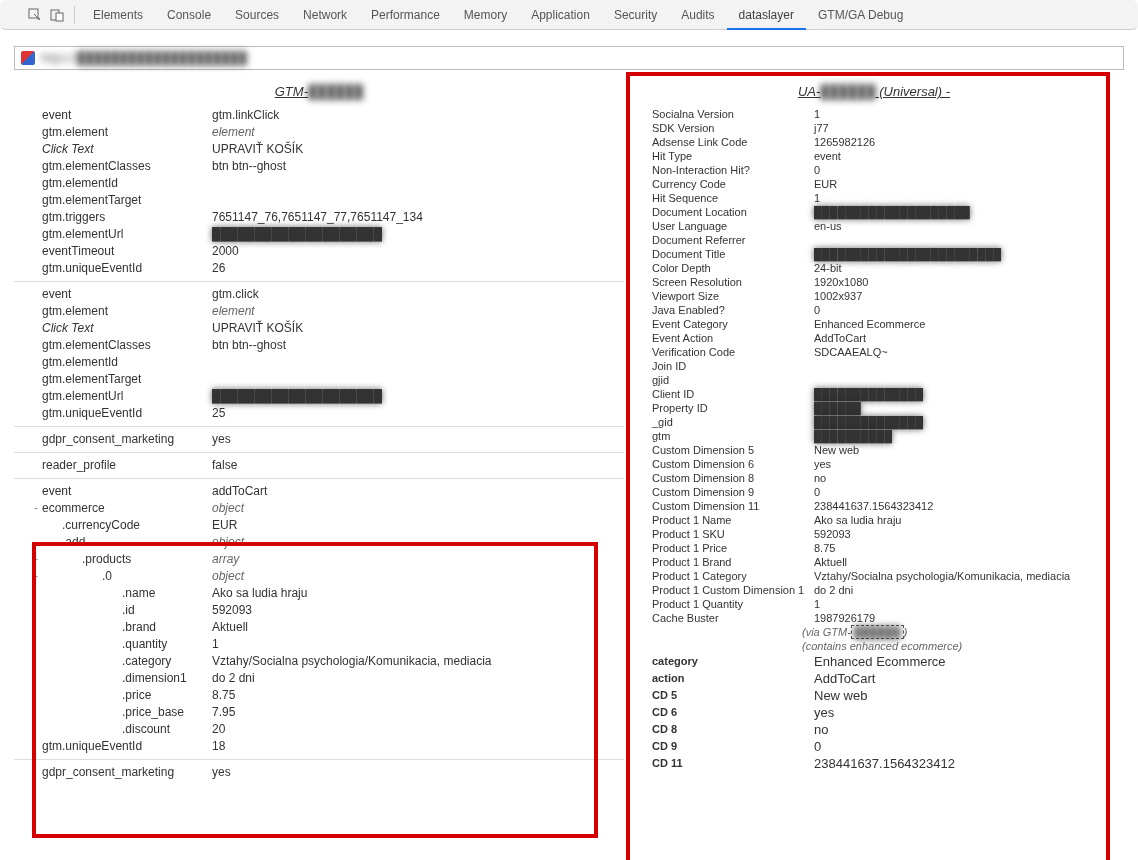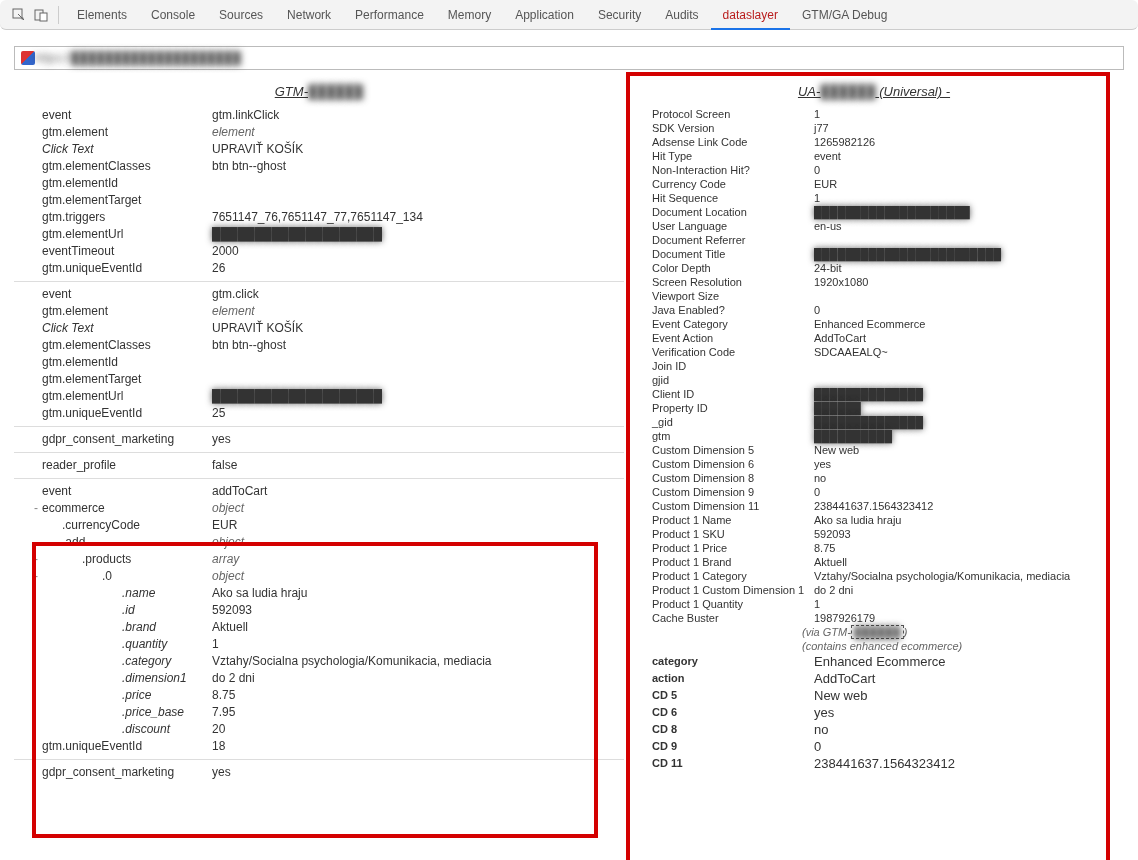--- a/index.html
+++ b/index.html
@@ -12,56 +12,57 @@
     height: 860px;
     overflow: hidden;
     position: relative;
   }
   .tabbar {
     display: flex;
     align-items: center;
     gap: 0;
     border-bottom: 1px solid #ccc;
     height: 30px;
-    padding-left: 8px;
+    padding-left: 24px;
     background: #f3f3f3;
     border-radius: 6px;
   }
   .tabbar .iconslot {
     width: 22px;
     height: 22px;
     display: flex;
     align-items: center;
     justify-content: center;
     color: #666;
   }
   .tabbar .tab {
     padding: 0 12px;
     height: 30px;
     line-height: 30px;
     font-size: 12px;
     color: #555;
     cursor: pointer;
   }
   .tabbar .tab.active {
-    color: #b91c1c;
+    color: #404040;
     border-bottom: 2px solid #1a73e8;
   }
   .content {
     position: relative;
     padding: 16px 14px 0 14px;
     height: calc(100% - 30px);
     overflow: hidden;
   }
   .urlbar {
     border: 1px solid #bbb;
     height: 24px;
     display: flex;
     align-items: center;
     padding: 0 6px;
+    gap: 6px;
     margin-bottom: 10px;
     background: #fff;
   }
   .urlbar .favicon {
     width: 14px;
     height: 14px;
     background: linear-gradient(135deg,#d33 50%,#36c 50%);
     border-radius: 2px;
   }
   .panes {
@@ -121,21 +122,21 @@
   }
   .bold { font-weight: 600; }
   .pane.right .kv-row .key { width: 168px; padding-left: 6px;}
   .pane.right .kv-row .val { padding-left: 0; }
   .pane.left .kv-row .key { width: 170px; }
   .pane.left .kv-row { padding-left: 32px; }
   .pane.left .kv-row .toggle { margin-left: -16px; }
   .indent1 { padding-left: 20px !important; display: inline-block; }
   .indent2 { padding-left: 40px !important; display: inline-block; }
   .indent3 { padding-left: 60px !important; display: inline-block; }
-  .indent4 { padding-left: 80px !important; display: inline-block; font-style: italic; }
+  .indent4 { padding-left: 80px !important; display: inline-block; }
   .bigrow .key { font-size: 11px; }
   .bigrow .val { font-size: 13px; }
 </style>
 </head>
 <body>
 
 <div class="tabbar">
   <div class="iconslot">
     <svg width="14" height="14" viewBox="0 0 14 14">
         <rect x="1" y="1" width="9" height="9" fill="none" stroke="#666"></rect>
@@ -377,21 +378,21 @@
 
     <div class="pane right">
       <div class="heading-row">
         <span>
           <span>UA-</span><span class="blur">██████</span><span> (Universal)  -</span>
         </span>
       </div>
       <div id="right-rows">
           <div class="kv-row small">
             <span class="toggle"></span>
-            <span class="key"><span>Protocol Screen</span></span>
+            <span class="key"><span>Socialna Version</span></span>
             <span class="val">1</span>
           </div>
           <div class="kv-row small">
             <span class="toggle"></span>
             <span class="key"><span>SDK Version</span></span>
             <span class="val">j77</span>
           </div>
           <div class="kv-row small">
             <span class="toggle"></span>
             <span class="key"><span>Adsense Link Code</span></span>
@@ -443,20 +444,21 @@
             <span class="val">24-bit</span>
           </div>
           <div class="kv-row small">
             <span class="toggle"></span>
             <span class="key"><span>Screen Resolution</span></span>
             <span class="val">1920x1080</span>
           </div>
           <div class="kv-row small">
             <span class="toggle"></span>
             <span class="key"><span>Viewport Size</span></span>
+            <span class="val">1002x937</span>
           </div>
           <div class="kv-row small">
             <span class="toggle"></span>
             <span class="key"><span>Java Enabled?</span></span>
             <span class="val">0</span>
           </div>
           <div class="kv-row small">
             <span class="toggle"></span>
             <span class="key"><span>Event Category</span></span>
             <span class="val">Enhanced Ecommerce</span>

